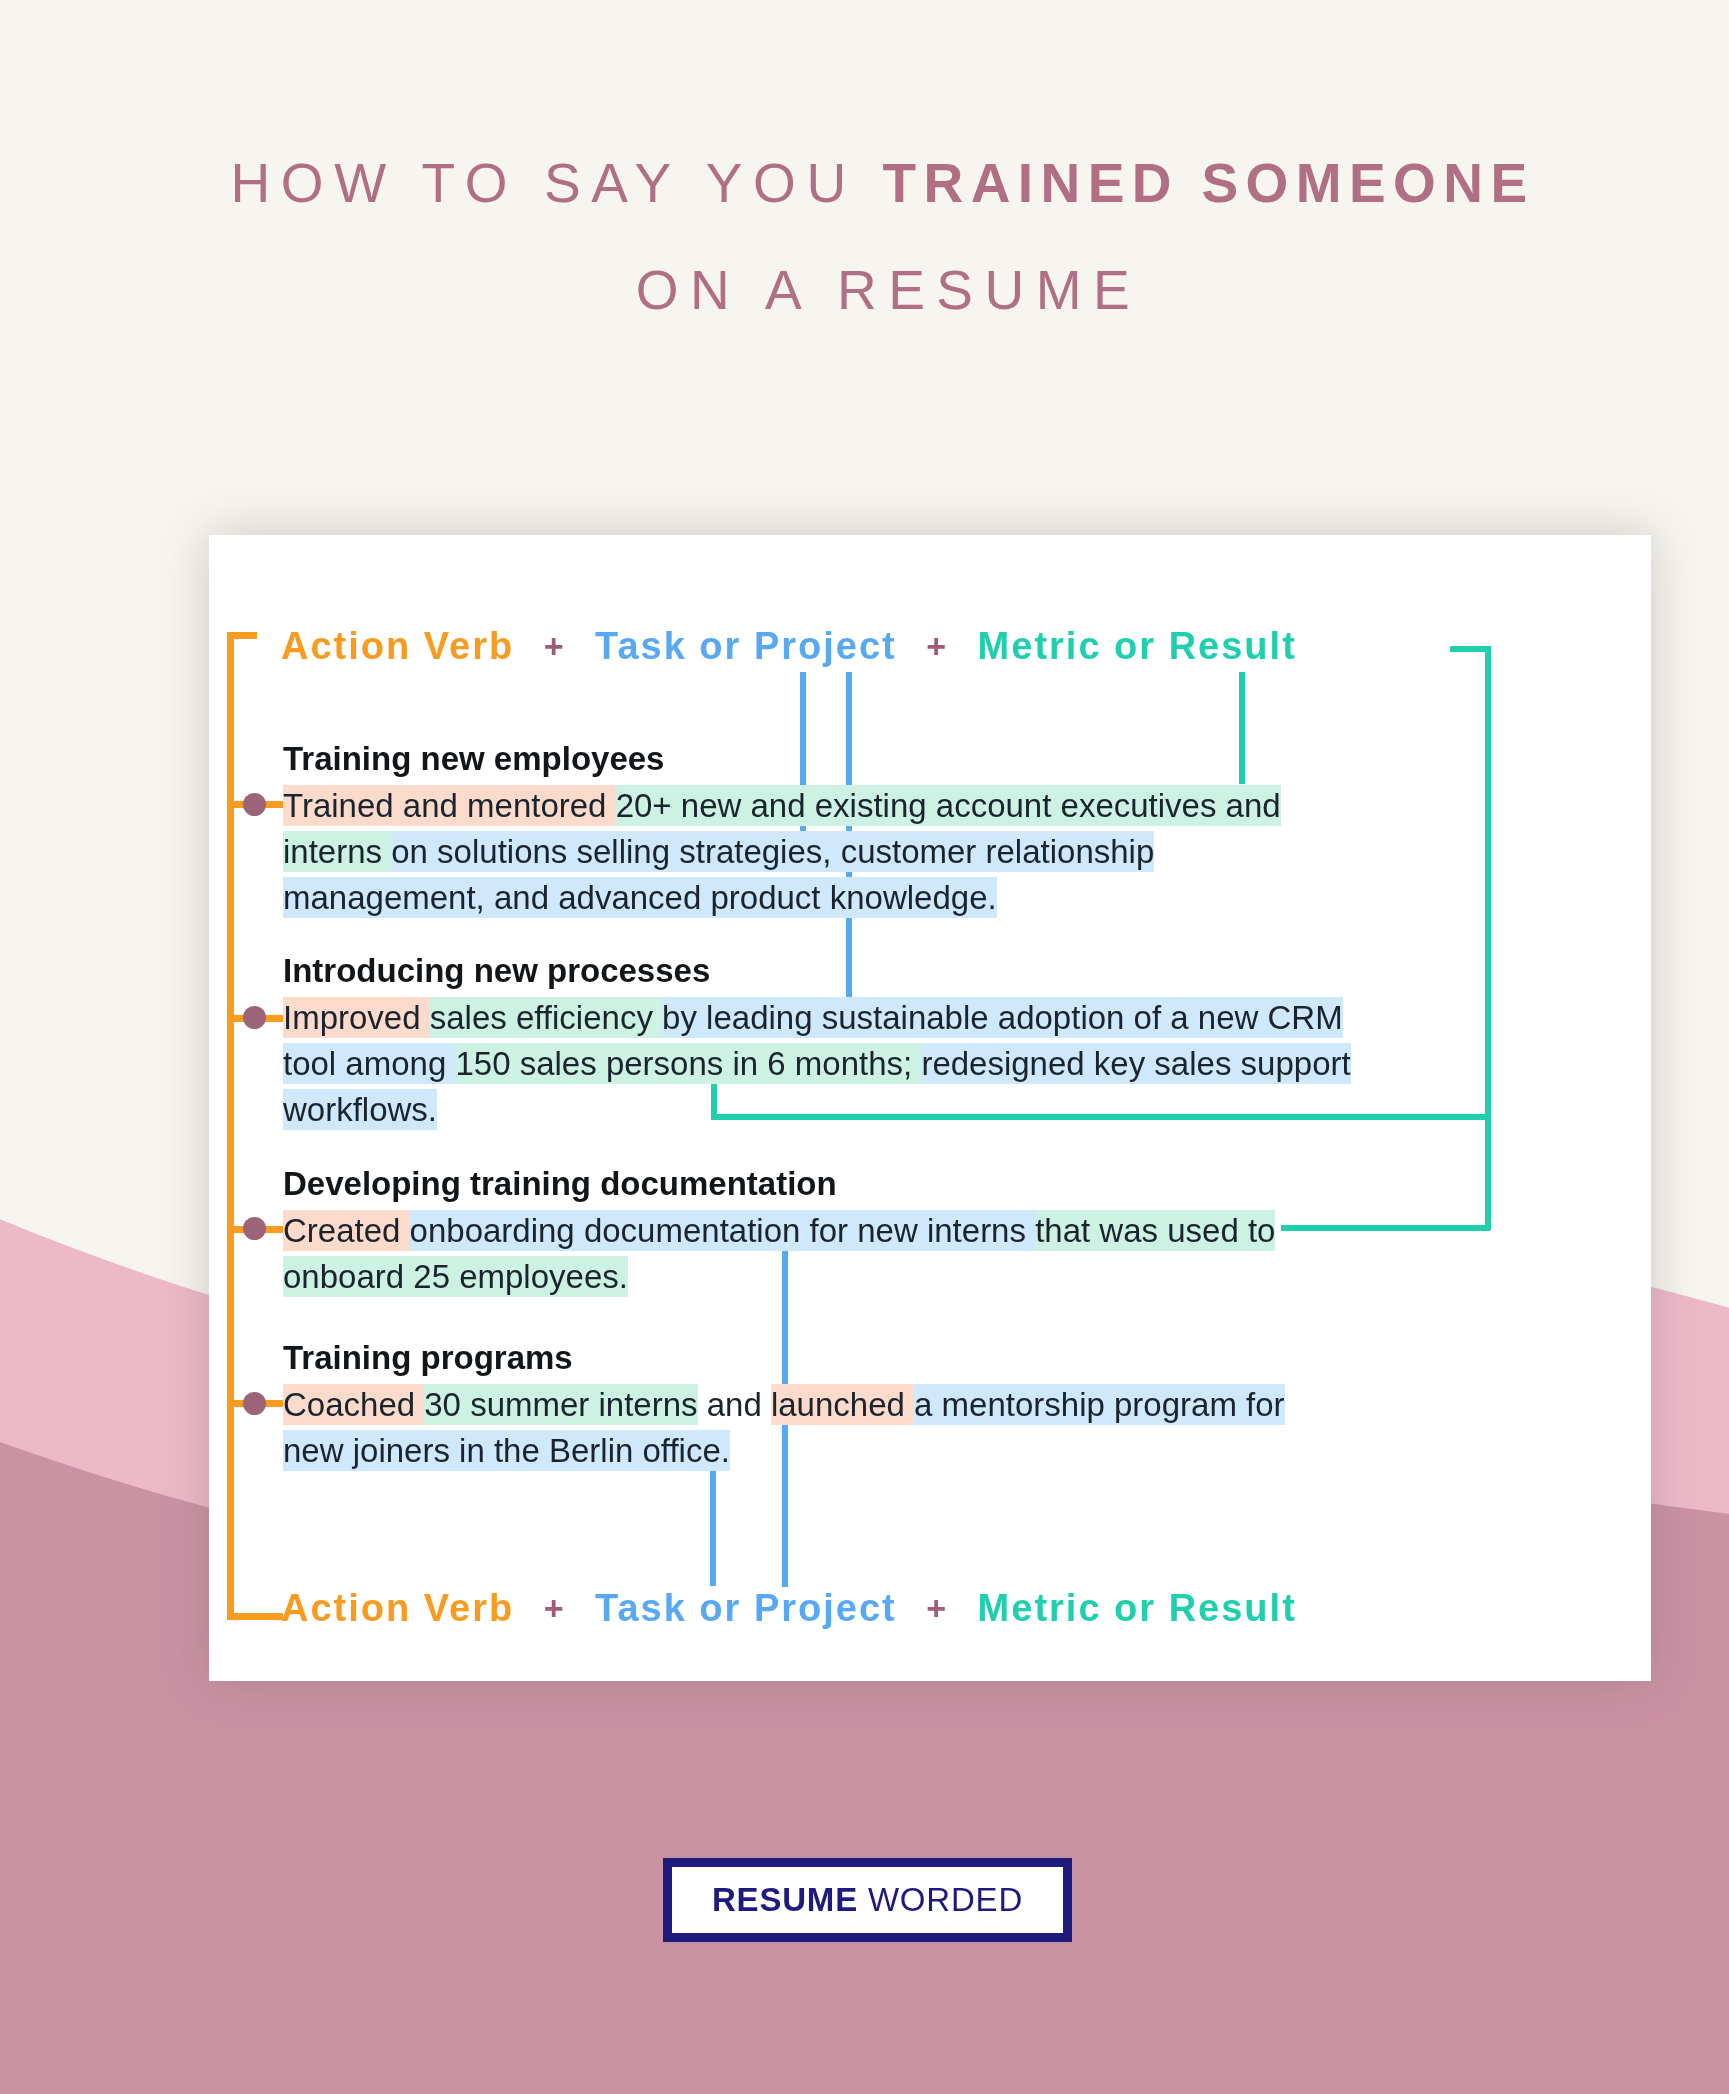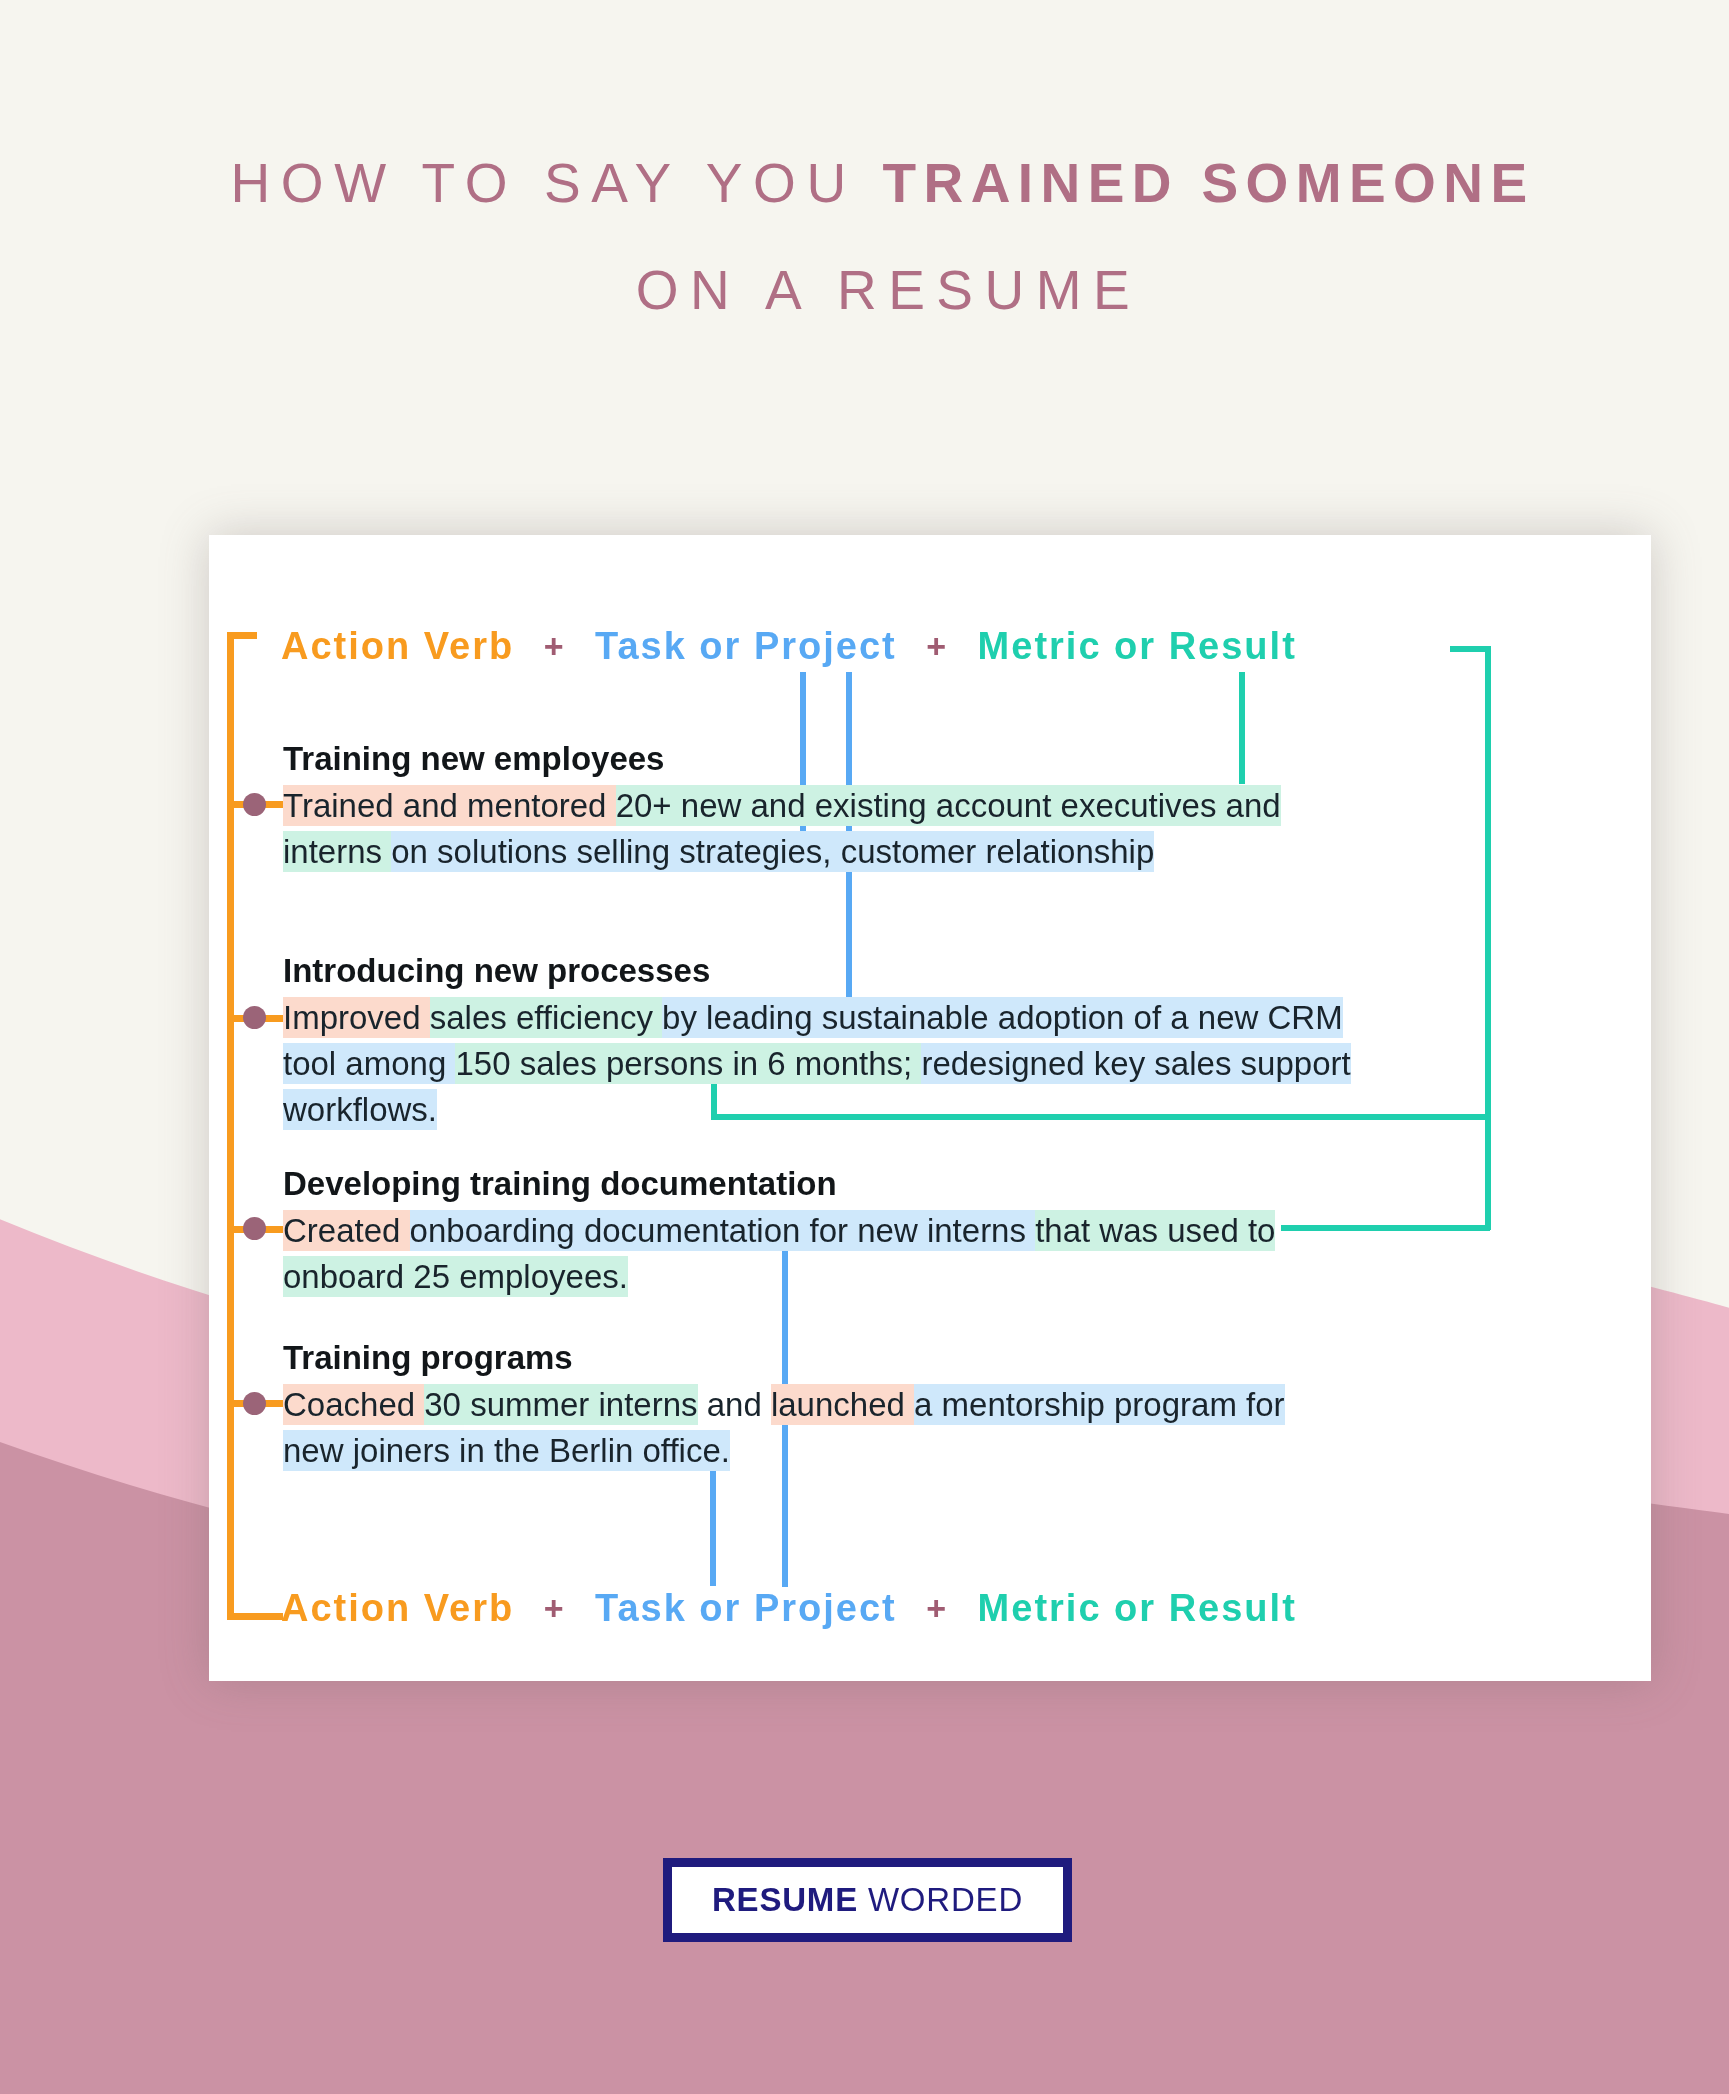--- a/index.html
+++ b/index.html
@@ -100,20 +100,21 @@
     <span class="f-task">Task or Project</span>
     <span class="f-plus">+</span>
     <span class="f-metric">Metric or Result</span>
   </div>
 
   <div class="section s1">
     <div class="heading">Training new employees</div>
     <div class="lines">
         <div class="line"><span class="hl hl-verb">Trained and mentored </span><span class="hl hl-metric">20+ new and existing account executives and</span></div>
         <div class="line"><span class="hl hl-metric">interns </span><span class="hl hl-task">on solutions selling strategies, customer relationship</span></div>
+        <div class="line"><span class="hl hl-task">management, and advanced product knowledge.</span></div>
       </div>
   </div>
   <div class="section s2">
     <div class="heading">Introducing new processes</div>
     <div class="lines">
         <div class="line"><span class="hl hl-verb">Improved </span><span class="hl hl-metric">sales efficiency </span><span class="hl hl-task">by leading sustainable adoption of a new CRM</span></div>
         <div class="line"><span class="hl hl-task">tool among </span><span class="hl hl-metric">150 sales persons in 6 months; </span><span class="hl hl-task">redesigned key sales support</span></div>
         <div class="line"><span class="hl hl-task">workflows.</span></div>
       </div>
   </div>

